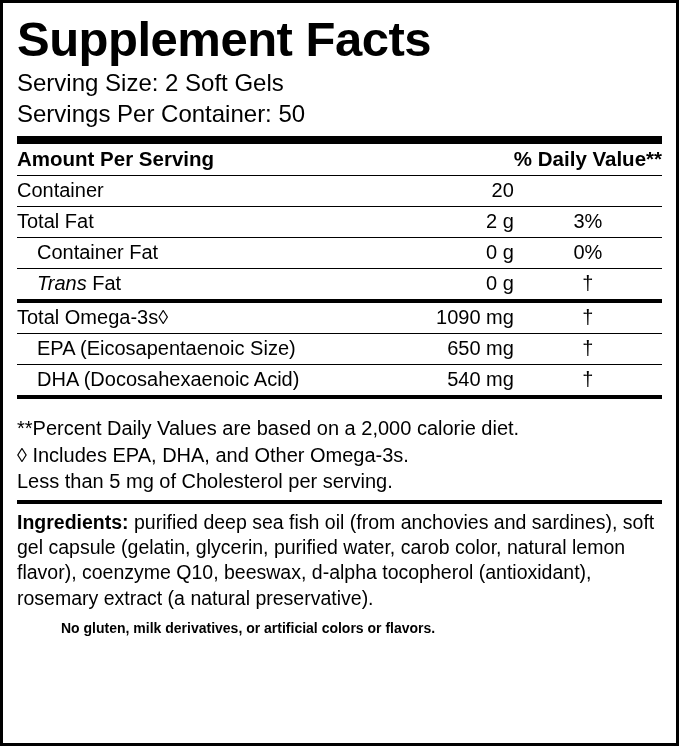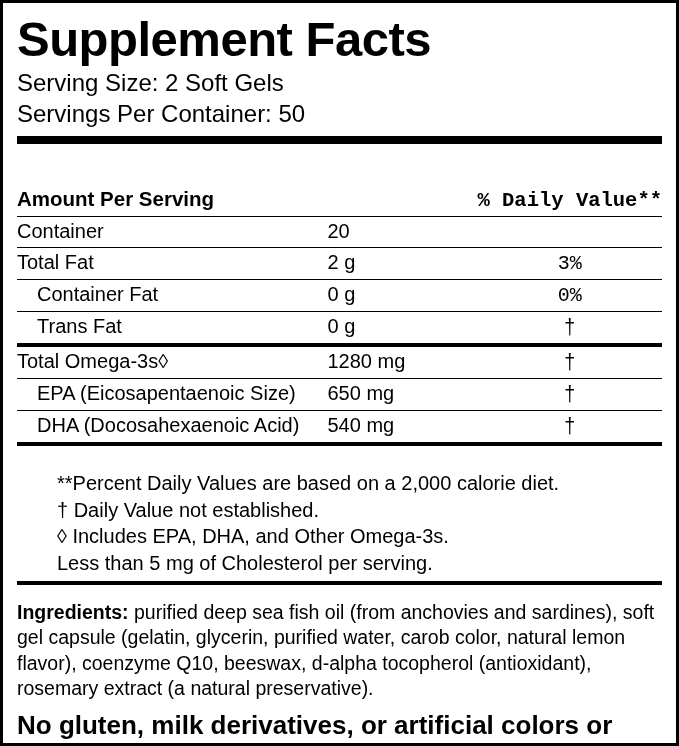--- a/index.html
+++ b/index.html
@@ -37,84 +37,83 @@
     border-top: 8px solid #000000;
     margin: 7px 0 0 0;
   }
   .rule-med {
     border-top: 4px solid #000000;
   }
   table.facts {
     width: 100%;
     border-collapse: collapse;
     font-size: 20px;
-    margin-top: 40px;
   }
   table.facts td {
     padding: 3px 0 4px 0;
     vertical-align: baseline;
   }
   td.name {
     text-align: left;
     white-space: nowrap;
   }
   td.amount {
-    text-align: left;
+    text-align: right;
     width: 150px;
     padding-right: 8px;
     white-space: nowrap;
   }
   td.dv {
     text-align: center;
     width: 130px;
     white-space: nowrap;
-    font-family: Liberation Mono, monospace;
   }
   .hdr td {
     font-weight: bold;
     font-size: 20.5px;
     padding: 2px 0 4px 0;
   }
   .hdr td.dv-hdr {
     text-align: right;
     font-weight: bold;
   }
   .indent1 {
     padding-left: 20px !important;
   }
   .row-border td {
     border-bottom: 1.5px solid #000000;
   }
   .row-border-med td {
     border-bottom: 4px solid #000000;
   }
   .ital {
+    font-style: italic;
   }
   .footnotes {
     font-size: 20px;
     line-height: 1.32;
-    padding: 24px 0 5px 0;
-    margin-left: 40px;
+    padding: 16px 0 5px 0;
   }
   .footnotes div {
     white-space: nowrap;
   }
   .ingredients {
     font-size: 19.5px;
     line-height: 1.30;
-    padding: 15px 0 2px 0;
+    padding: 6px 0 2px 0;
     text-align: left;
   }
   .ingredients b {
     font-weight: bold;
   }
   .allergen {
-    font-size: 26px;
+    font-size: 14px;
     font-weight: bold;
     padding: 7px 0 6px 0;
+    margin-left: 44px;
   }
 </style>
 </head>
 <body>
 
 <div class="panel">
 
   <div class="title">Supplement Facts</div>
 
   <div class="serving-line">Serving Size: 2 Soft Gels</div>
@@ -150,21 +149,21 @@
 
       <tr class="row-border-med">
         <td class="name indent1"><span class="ital">Trans</span><span> Fat</span></td>
         <td class="amount">0 g</td>
         <td class="dv">†</td>
       </tr>
 
 
       <tr class="row-border">
         <td class="name">Total Omega-3s◊</td>
-        <td class="amount">1280 mg</td>
+        <td class="amount">1090 mg</td>
         <td class="dv">†</td>
       </tr>
 
       <tr class="row-border">
         <td class="name indent1">EPA (Eicosapentaenoic Size)</td>
         <td class="amount">650 mg</td>
         <td class="dv">†</td>
       </tr>
 
       <tr>
@@ -172,21 +171,20 @@
         <td class="amount">540 mg</td>
         <td class="dv">†</td>
       </tr>
     </tbody>
   </table>
 
   <div class="rule-med"></div>
 
   <div class="footnotes">
     <div>**Percent Daily Values are based on a 2,000 calorie diet.</div>
-    <div>† Daily Value not established.</div>
     <div>◊ Includes EPA, DHA, and Other Omega-3s.</div>
     <div>Less than 5 mg of Cholesterol per serving.</div>
   </div>
 
   <div class="rule-med"></div>
 
   <div class="ingredients"><b>Ingredients:</b><span> purified deep sea fish oil (from anchovies and sardines), soft gel capsule (gelatin, glycerin, purified water, carob color, natural lemon flavor), coenzyme Q10, beeswax, d-alpha tocopherol (antioxidant), rosemary extract (a natural preservative).</span></div>
 
   <div class="allergen">No gluten, milk derivatives, or artificial colors or flavors.</div>
 

